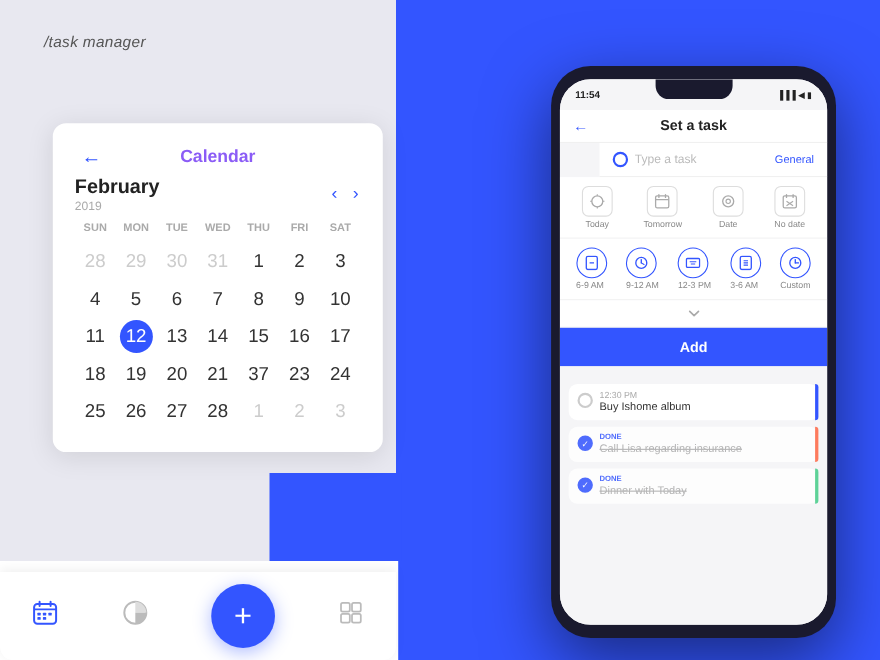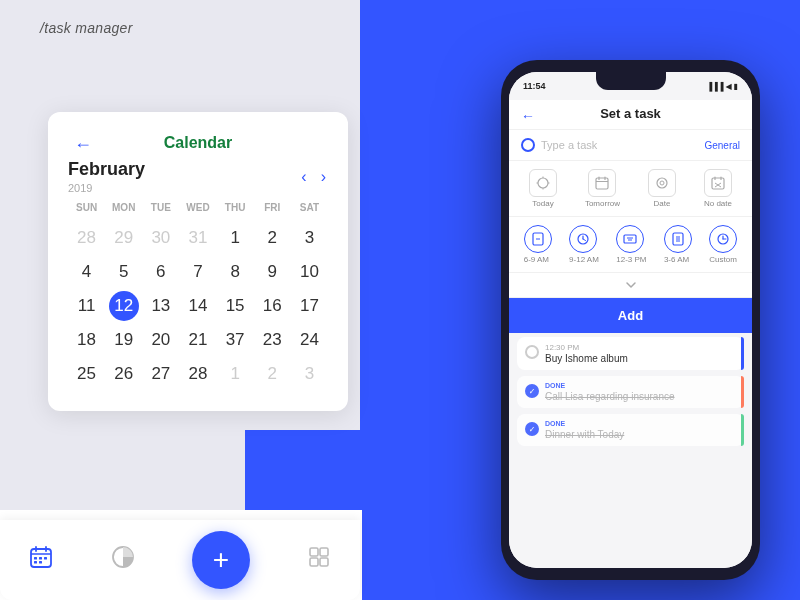--- a/index.html
+++ b/index.html
@@ -8,21 +8,21 @@
       height: 600px;
       overflow: hidden;
       font-family: -apple-system, BlinkMacSystemFont, 'Segoe UI', sans-serif;
       background: #e8e8f0;
       position: relative;
     }
 
     
     .app-title {
       position: absolute;
-      top: 20px;
+      top: 30px;
       left: 40px;
       font-size: 14px;
       color: #555;
       font-style: italic;
       letter-spacing: 0.3px;
     }
 
     
     .blue-panel {
       position: absolute;
@@ -49,21 +49,21 @@
     .calendar-header {
       display: flex;
       align-items: center;
       justify-content: space-between;
       margin-bottom: 4px;
     }
 
     .calendar-title {
       font-size: 16px;
       font-weight: 600;
-      color: #15803d;
+      color: #8b5cf6;
       text-align: center;
       flex: 1;
     }
 
     .cal-back-btn {
       color: #3355ff;
       font-size: 18px;
       cursor: pointer;
       background: none;
       border: none;
@@ -284,20 +284,21 @@
       color: #222;
     }
 
     .task-input-area {
       background: #fff;
       padding: 8px 12px;
       display: flex;
       align-items: center;
       justify-content: space-between;
       border-bottom: 1px solid #f0f0f0;
+      margin-left: 36px;
     }
 
     .task-input-row {
       display: flex;
       align-items: center;
       gap: 6px;
     }
 
     .task-circle {
       width: 14px;
@@ -402,21 +403,21 @@
       font-size: 13px;
       font-weight: 600;
       cursor: pointer;
     }
 
     
     .task-list {
       flex: 1;
       background: #f5f5f7;
       overflow: hidden;
-      padding: 4px 8px 0;
+      padding: 16px 8px 0;
       display: flex;
       flex-direction: column;
       gap: 6px;
     }
 
     .task-item {
       background: #fff;
       border-radius: 8px;
       padding: 6px 8px;
       display: flex;

